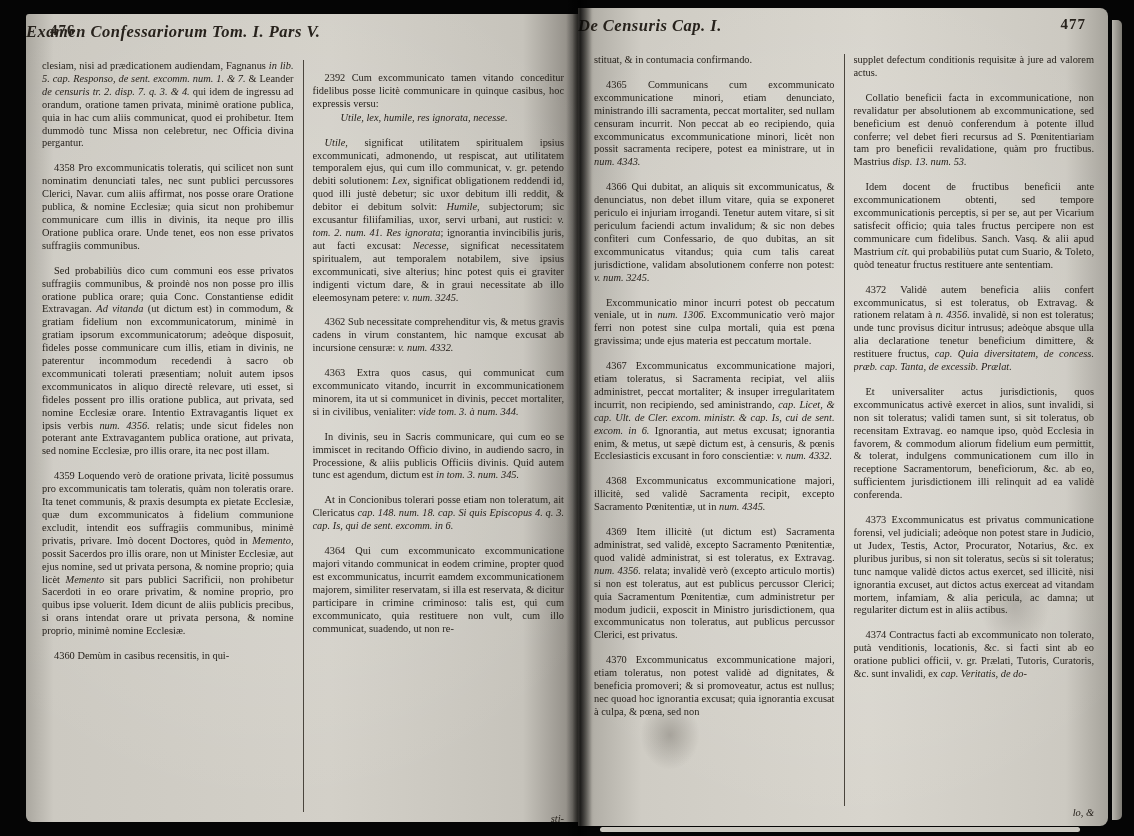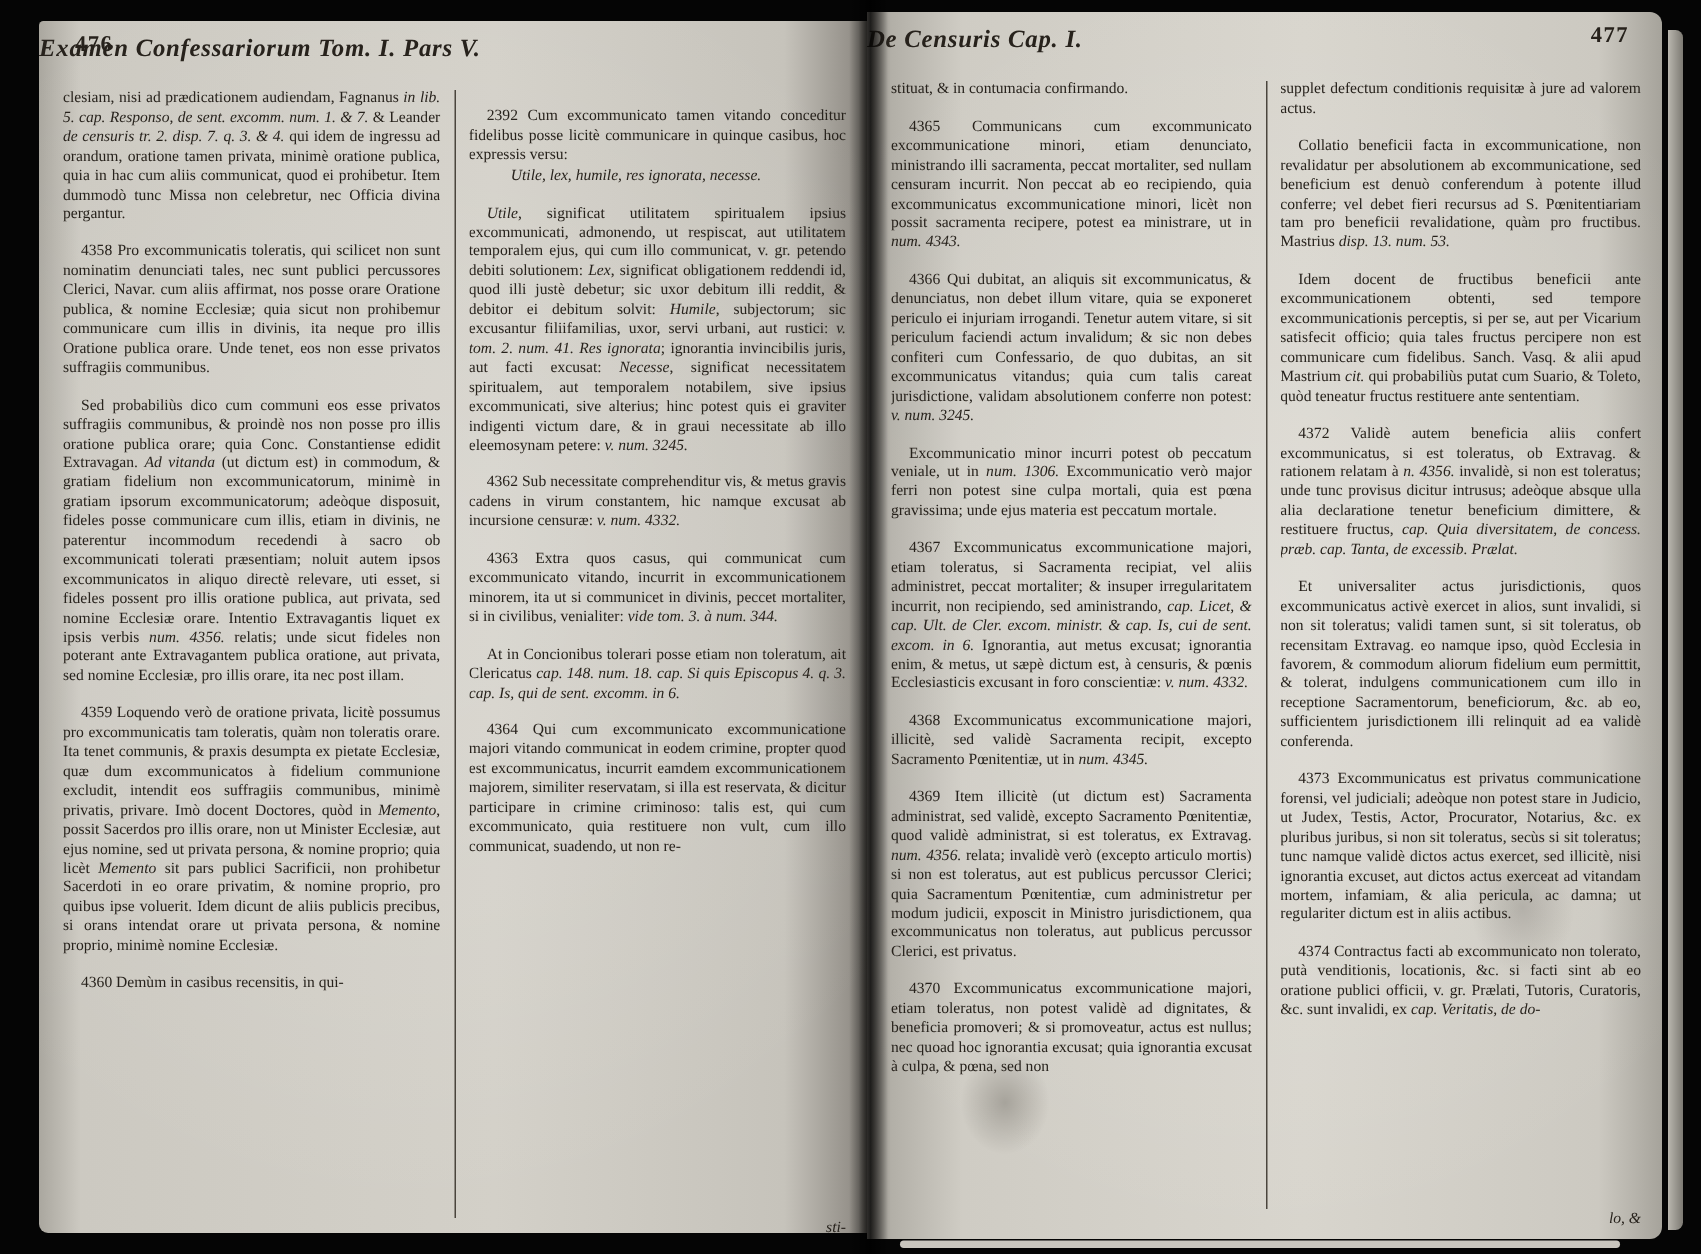--- a/index.html
+++ b/index.html
@@ -56,20 +56,21 @@
           <p class="para num"><span>4359 Loquendo verò de oratione privata, licitè possumus pro excommunicatis tam toleratis, quàm non toleratis orare. Ita tenet communis, &amp; praxis desumpta ex pietate Ecclesiæ, quæ dum excommunicatos à fidelium communione excludit, intendit eos suffragiis communibus, minimè privatis, privare. Imò docent Doctores, quòd in </span><i>Memento</i><span>, possit Sacerdos pro illis orare, non ut Minister Ecclesiæ, aut ejus nomine, sed ut privata persona, &amp; nomine proprio; quia licèt </span><i>Memento</i><span> sit pars publici Sacrificii, non prohibetur Sacerdoti in eo orare privatim, &amp; nomine proprio, pro quibus ipse voluerit. Idem dicunt de aliis publicis precibus, si orans intendat orare ut privata persona, &amp; nomine proprio, minimè nomine Ecclesiæ.</span></p>
           <p class="para num"><span>4360 Demùm in casibus recensitis, in qui-</span></p>
         </div>
       <div class="vr"></div>
       <div class="col">
           <p class="para num"><span>2392 Cum excommunicato tamen vitando conceditur fidelibus posse licitè communicare in quinque casibus, hoc expressis versu:</span></p>
           <p class="para verse"><i>Utile, lex, humile, res ignorata, necesse.</i></p>
           <p class="para num"><i>Utile</i><span>, significat utilitatem spiritualem ipsius excommunicati, admonendo, ut respiscat, aut utilitatem temporalem ejus, qui cum illo communicat, v. gr. petendo debiti solutionem: </span><i>Lex</i><span>, significat obligationem reddendi id, quod illi justè debetur; sic uxor debitum illi reddit, &amp; debitor ei debitum solvit: </span><i>Humile</i><span>, subjectorum; sic excusantur filiifamilias, uxor, servi urbani, aut rustici: </span><i>v. tom. 2. num. 41. Res ignorata</i><span>; ignorantia invincibilis juris, aut facti excusat: </span><i>Necesse</i><span>, significat necessitatem spiritualem, aut temporalem notabilem, sive ipsius excommunicati, sive alterius; hinc potest quis ei graviter indigenti victum dare, &amp; in graui necessitate ab illo eleemosynam petere: </span><i>v. num. 3245.</i></p>
           <p class="para num"><span>4362 Sub necessitate comprehenditur vis, &amp; metus gravis cadens in virum constantem, hic namque excusat ab incursione censuræ: </span><i>v. num. 4332.</i></p>
           <p class="para num"><span>4363 Extra quos casus, qui communicat cum excommunicato vitando, incurrit in excommunicationem minorem, ita ut si communicet in divinis, peccet mortaliter, si in civilibus, venialiter: </span><i>vide tom. 3. à num. 344.</i></p>
+          <p class="para num"><span>In divinis, seu in Sacris communicare, qui cum eo se immiscet in recitando Officio divino, in audiendo sacro, in Processione, &amp; aliis publicis Officiis divinis. Quid autem tunc est agendum, dictum est </span><i>in tom. 3. num. 345.</i></p>
           <p class="para num"><span>At in Concionibus tolerari posse etiam non toleratum, ait Clericatus </span><i>cap. 148. num. 18. cap. Si quis Episcopus 4. q. 3. cap. Is, qui de sent. excomm. in 6.</i></p>
           <p class="para num"><span>4364 Qui cum excommunicato excommunicatione majori vitando communicat in eodem crimine, propter quod est excommunicatus, incurrit eamdem excommunicationem majorem, similiter reservatam, si illa est reservata, &amp; dicitur participare in crimine criminoso: talis est, qui cum excommunicato, quia restituere non vult, cum illo communicat, suadendo, ut non re-</span></p>
         </div>
     </div>
     <div class="catchword">sti-</div>
   </div>
 
   <div class="page page-right">
     <div class="header">
       <div class="running-title">De Censuris Cap. I.</div>

